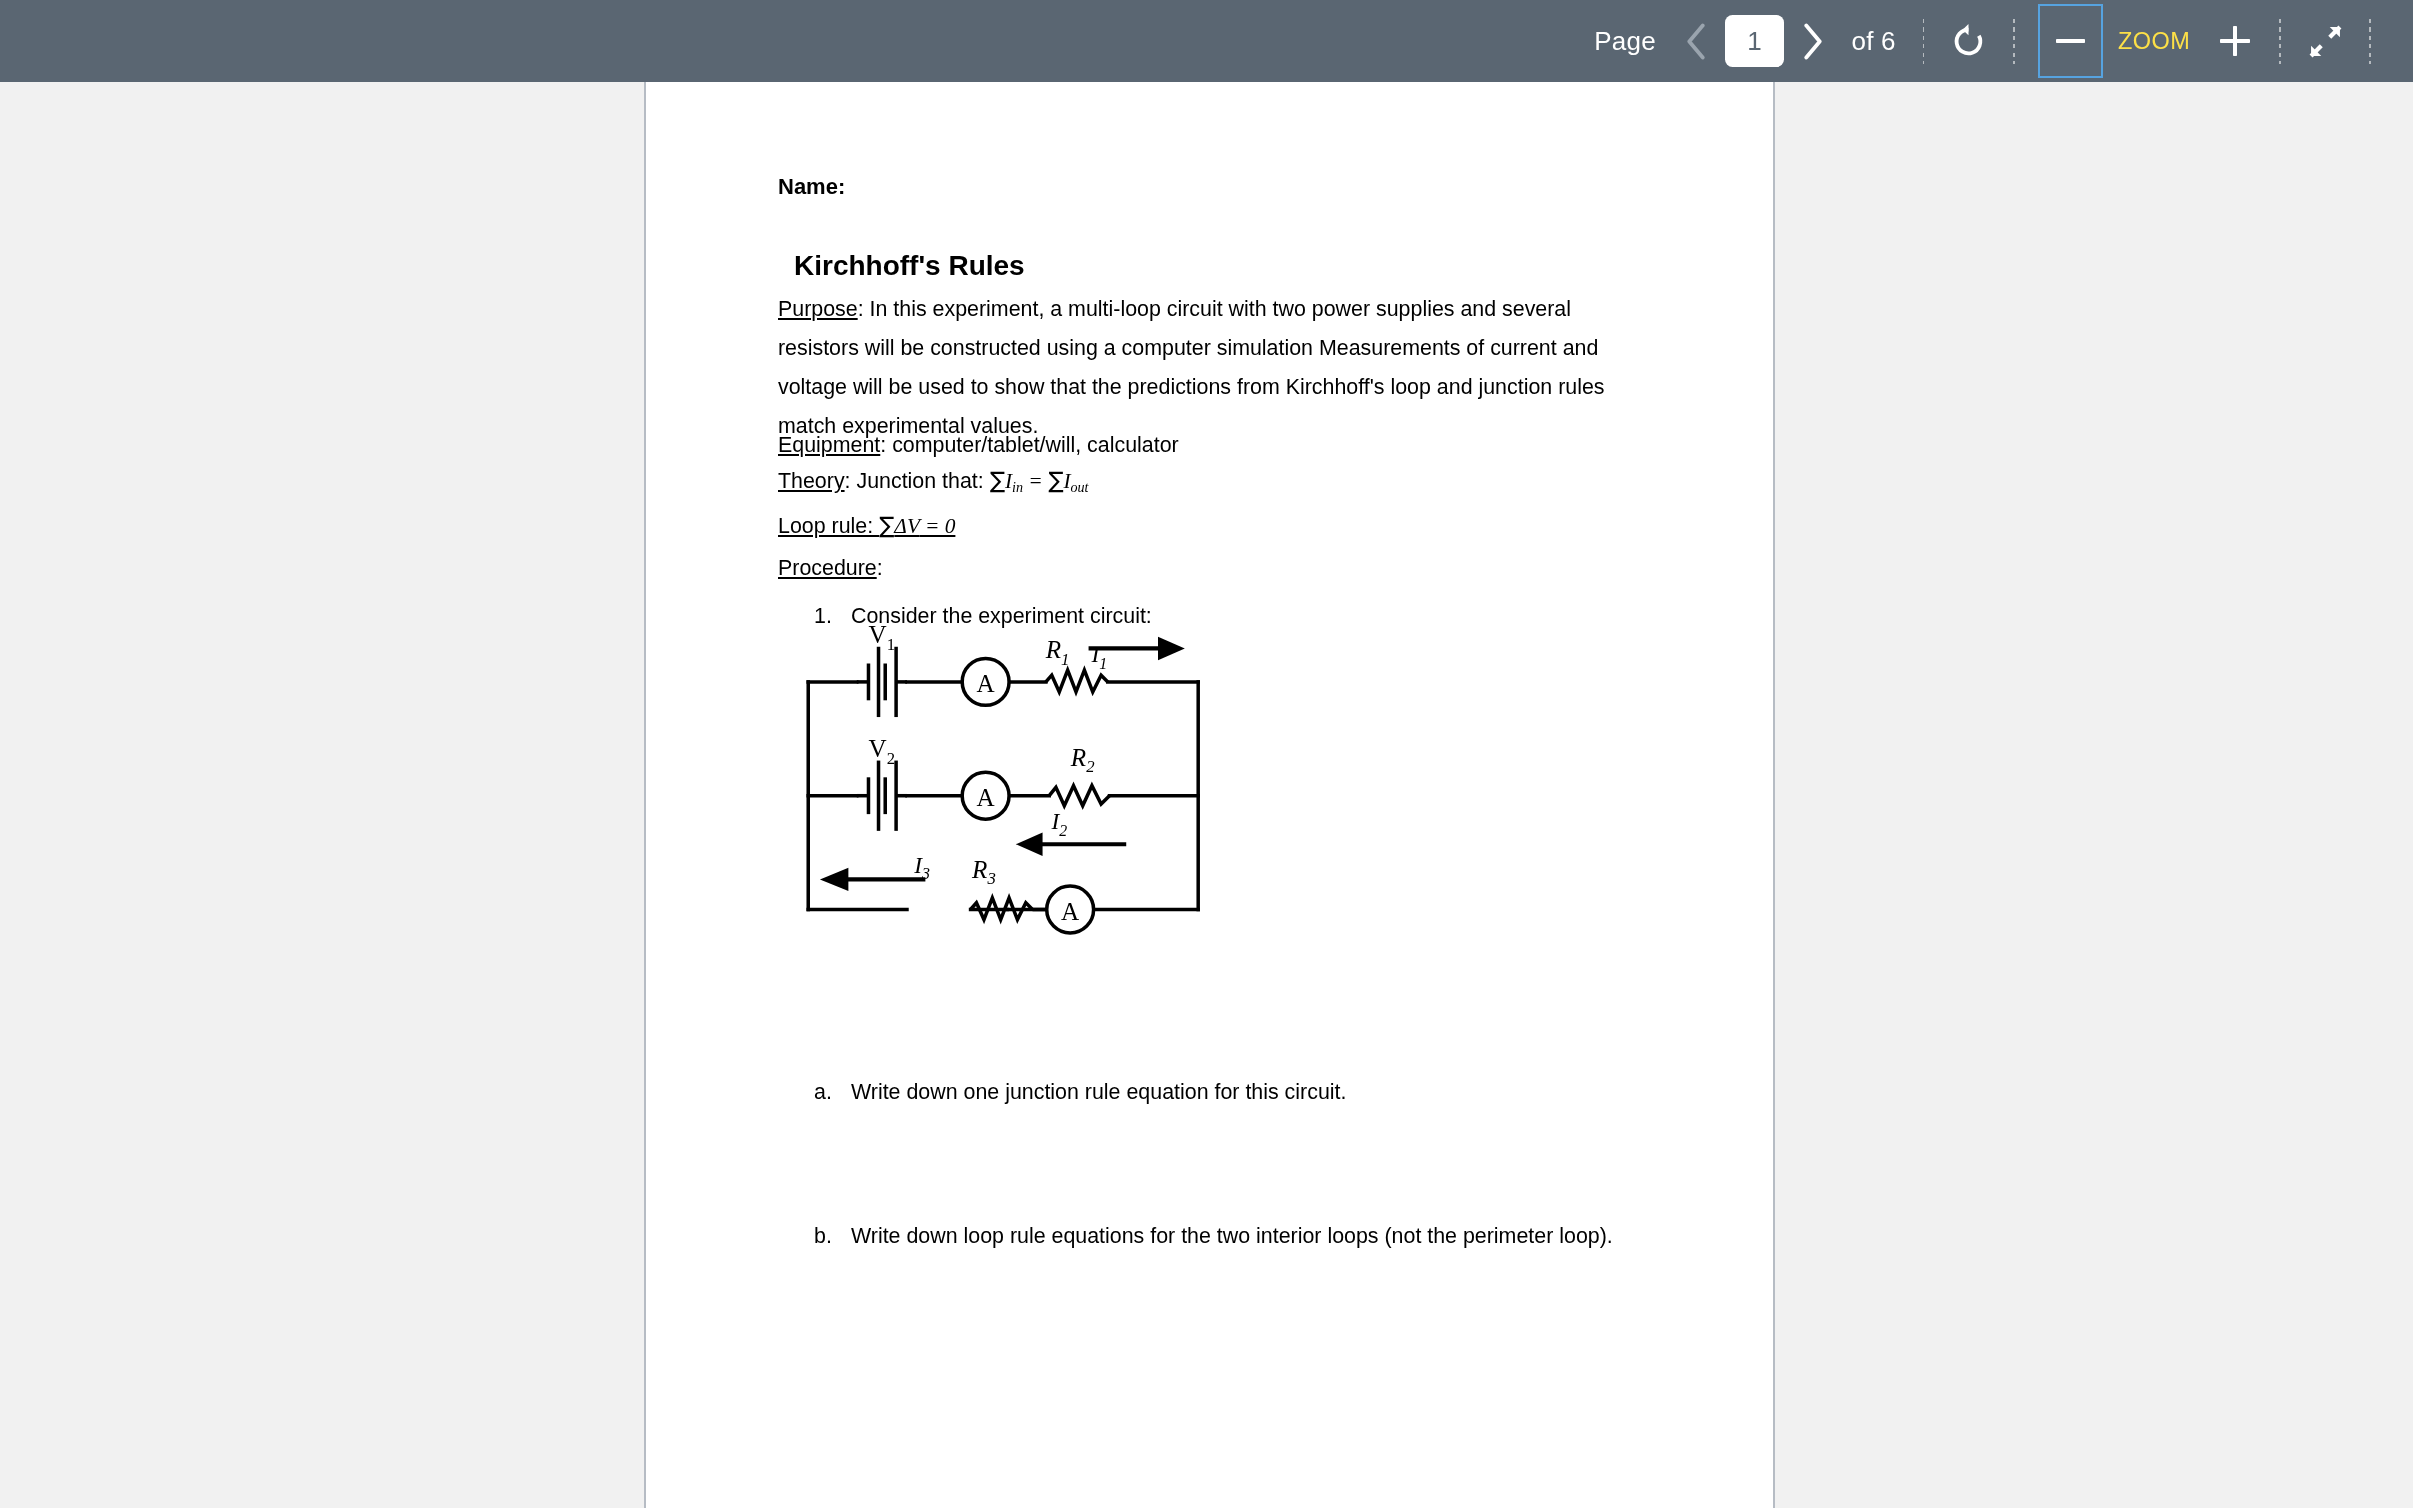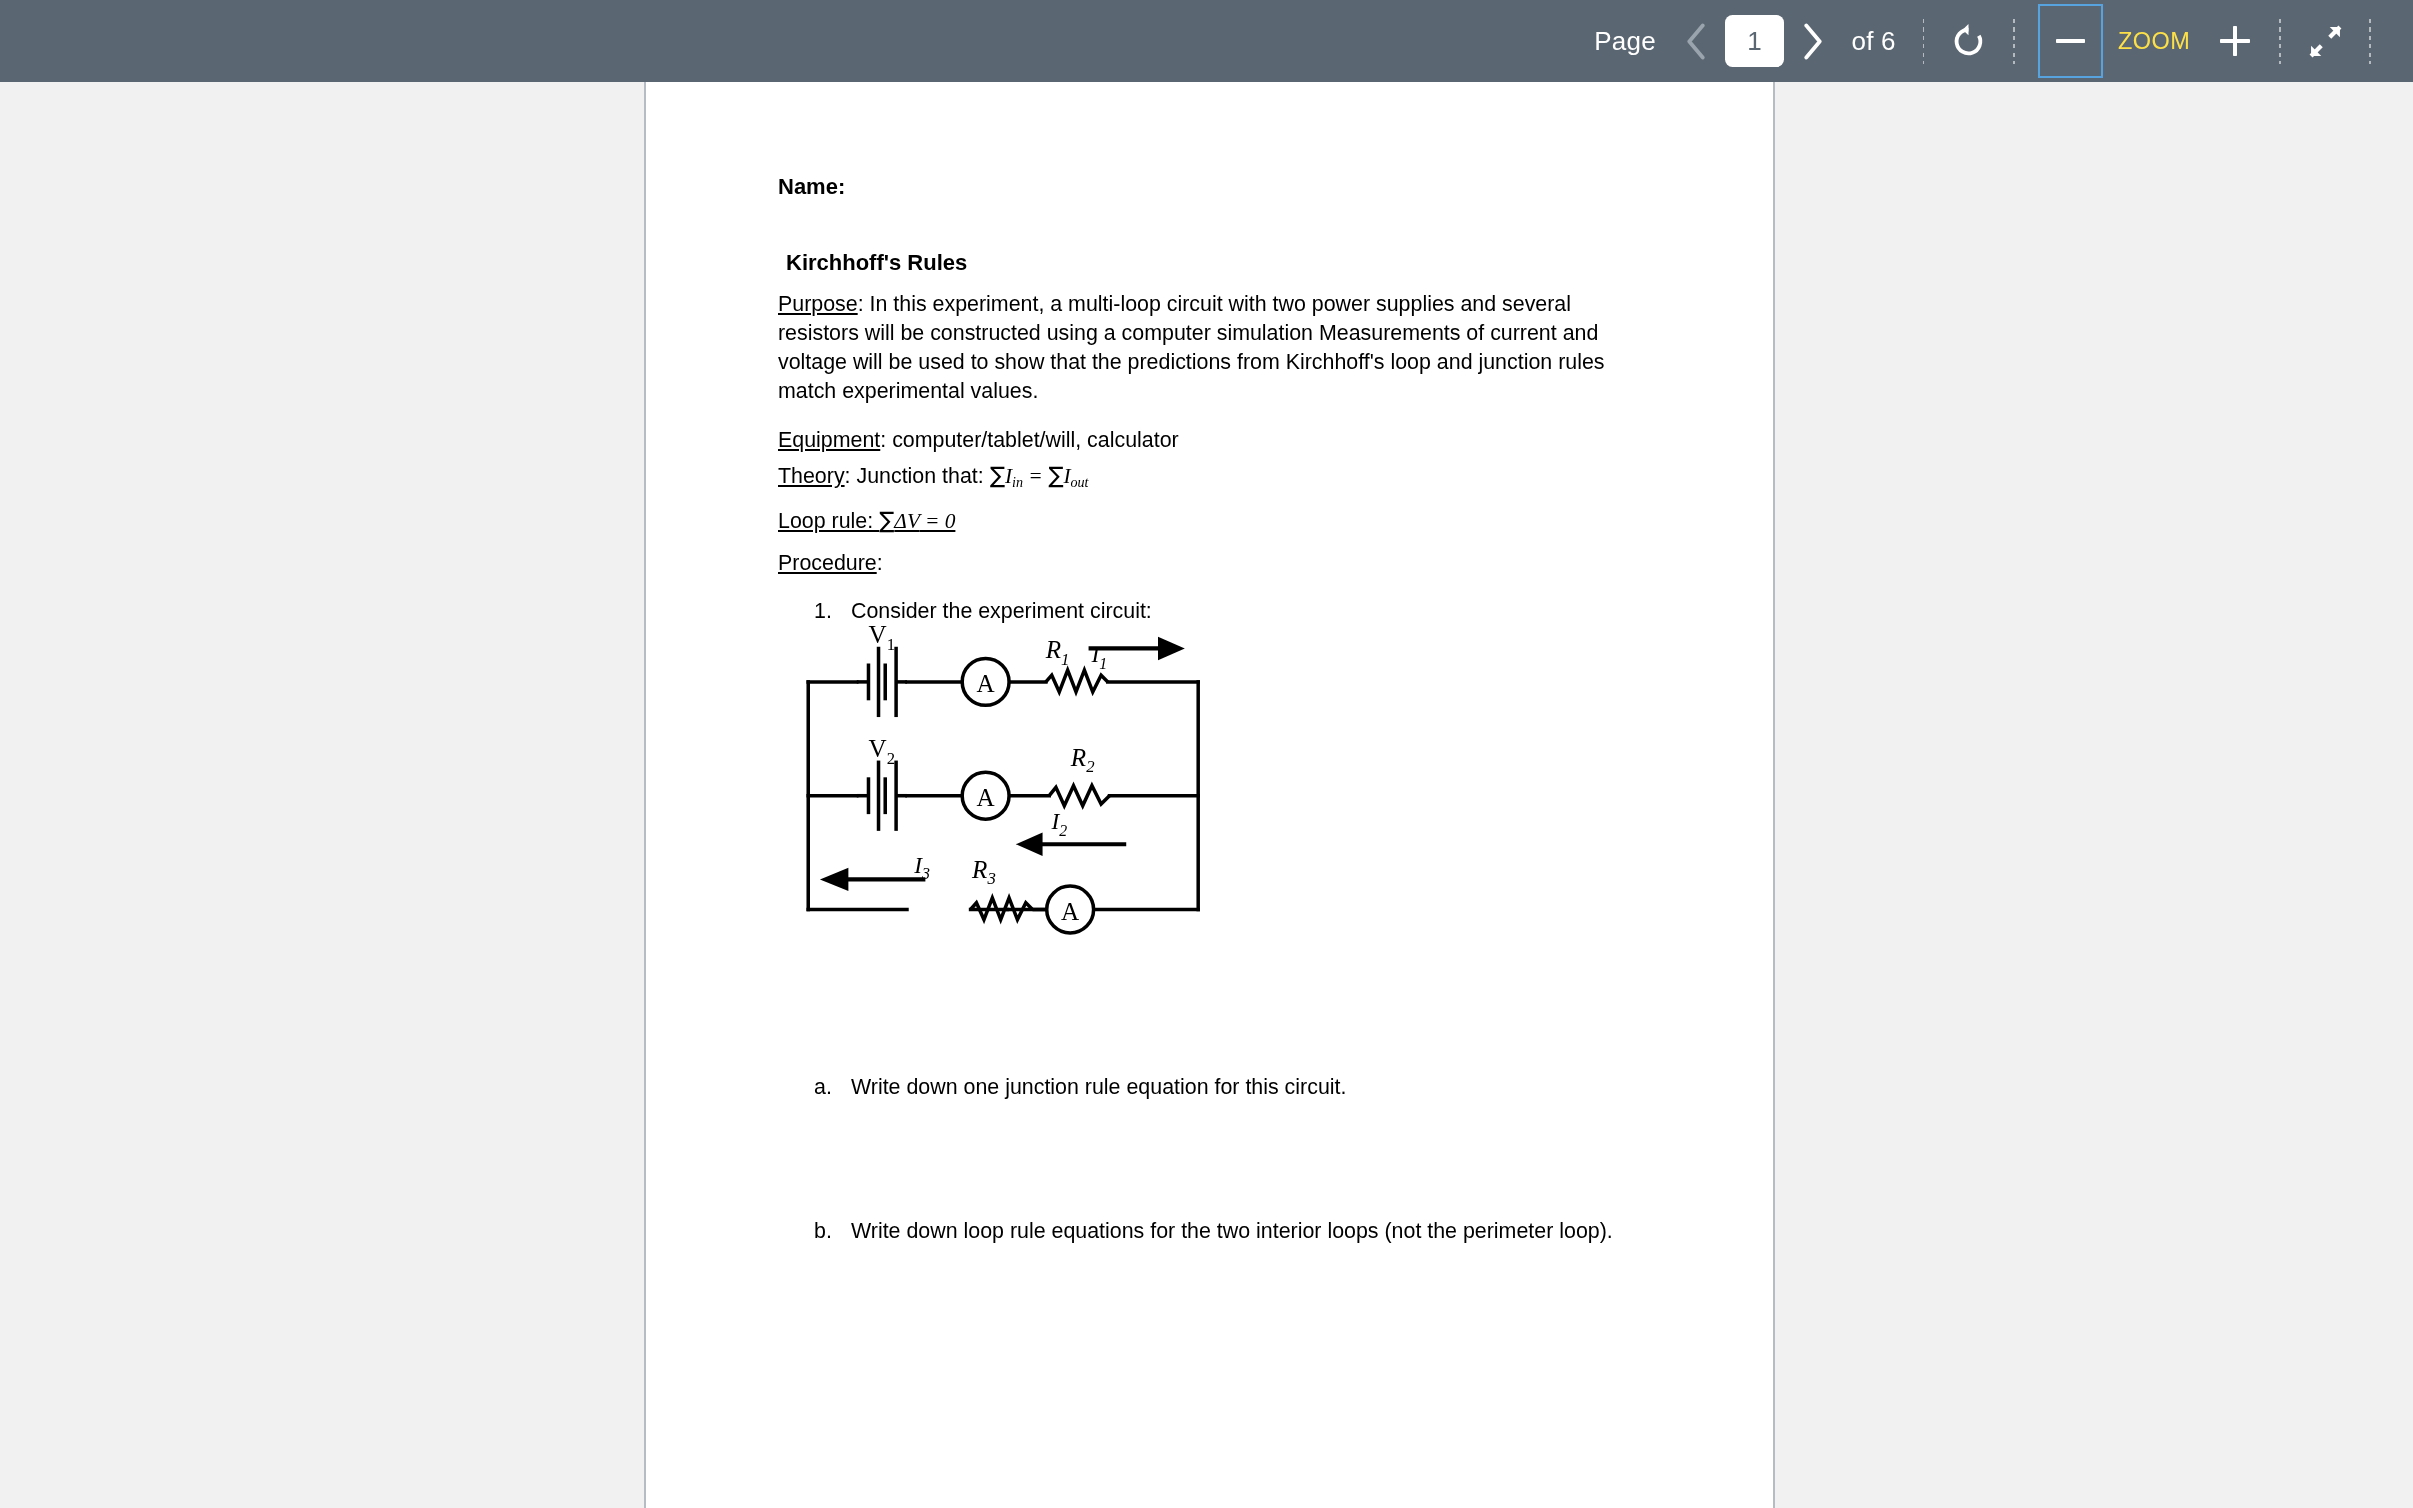--- a/index.html
+++ b/index.html
@@ -126,27 +126,27 @@
     left: 132px; top: 0;
     width: 888px;
     color: #000000;
     font-family: "Liberation Sans", sans-serif;
   }
   .doc-name {
     position: absolute; top: 92px; left: 0;
     font-size: 22px; font-weight: bold;
   }
   .doc-title {
-    position: absolute; top: 168px; left: 8px;
-    font-size: 22px; font-weight: bold; text-align: center;
+    position: absolute; top: 168px; left: 16px;
+    font-size: 28px; font-weight: bold; text-align: center;
   }
   .para {
     position: absolute;
     font-size: 21.4px;
-    line-height: 29px;
+    line-height: 39px;
     text-align: left;
   }
   .u { text-decoration: underline; }
   .p-purpose  { top: 208px; left: 0; width: 846px; }
   .p-equip    { top: 344px; left: 0; }
   .p-theory   { top: 379px; left: 0; }
   .p-loop     { top: 424px; left: 0; text-decoration: underline; }
   .p-proc     { top: 467px; left: 0; }
   .p-item1    { top: 515px; left: 36px; }
   .p-qa       { top: 991px; left: 36px; }

